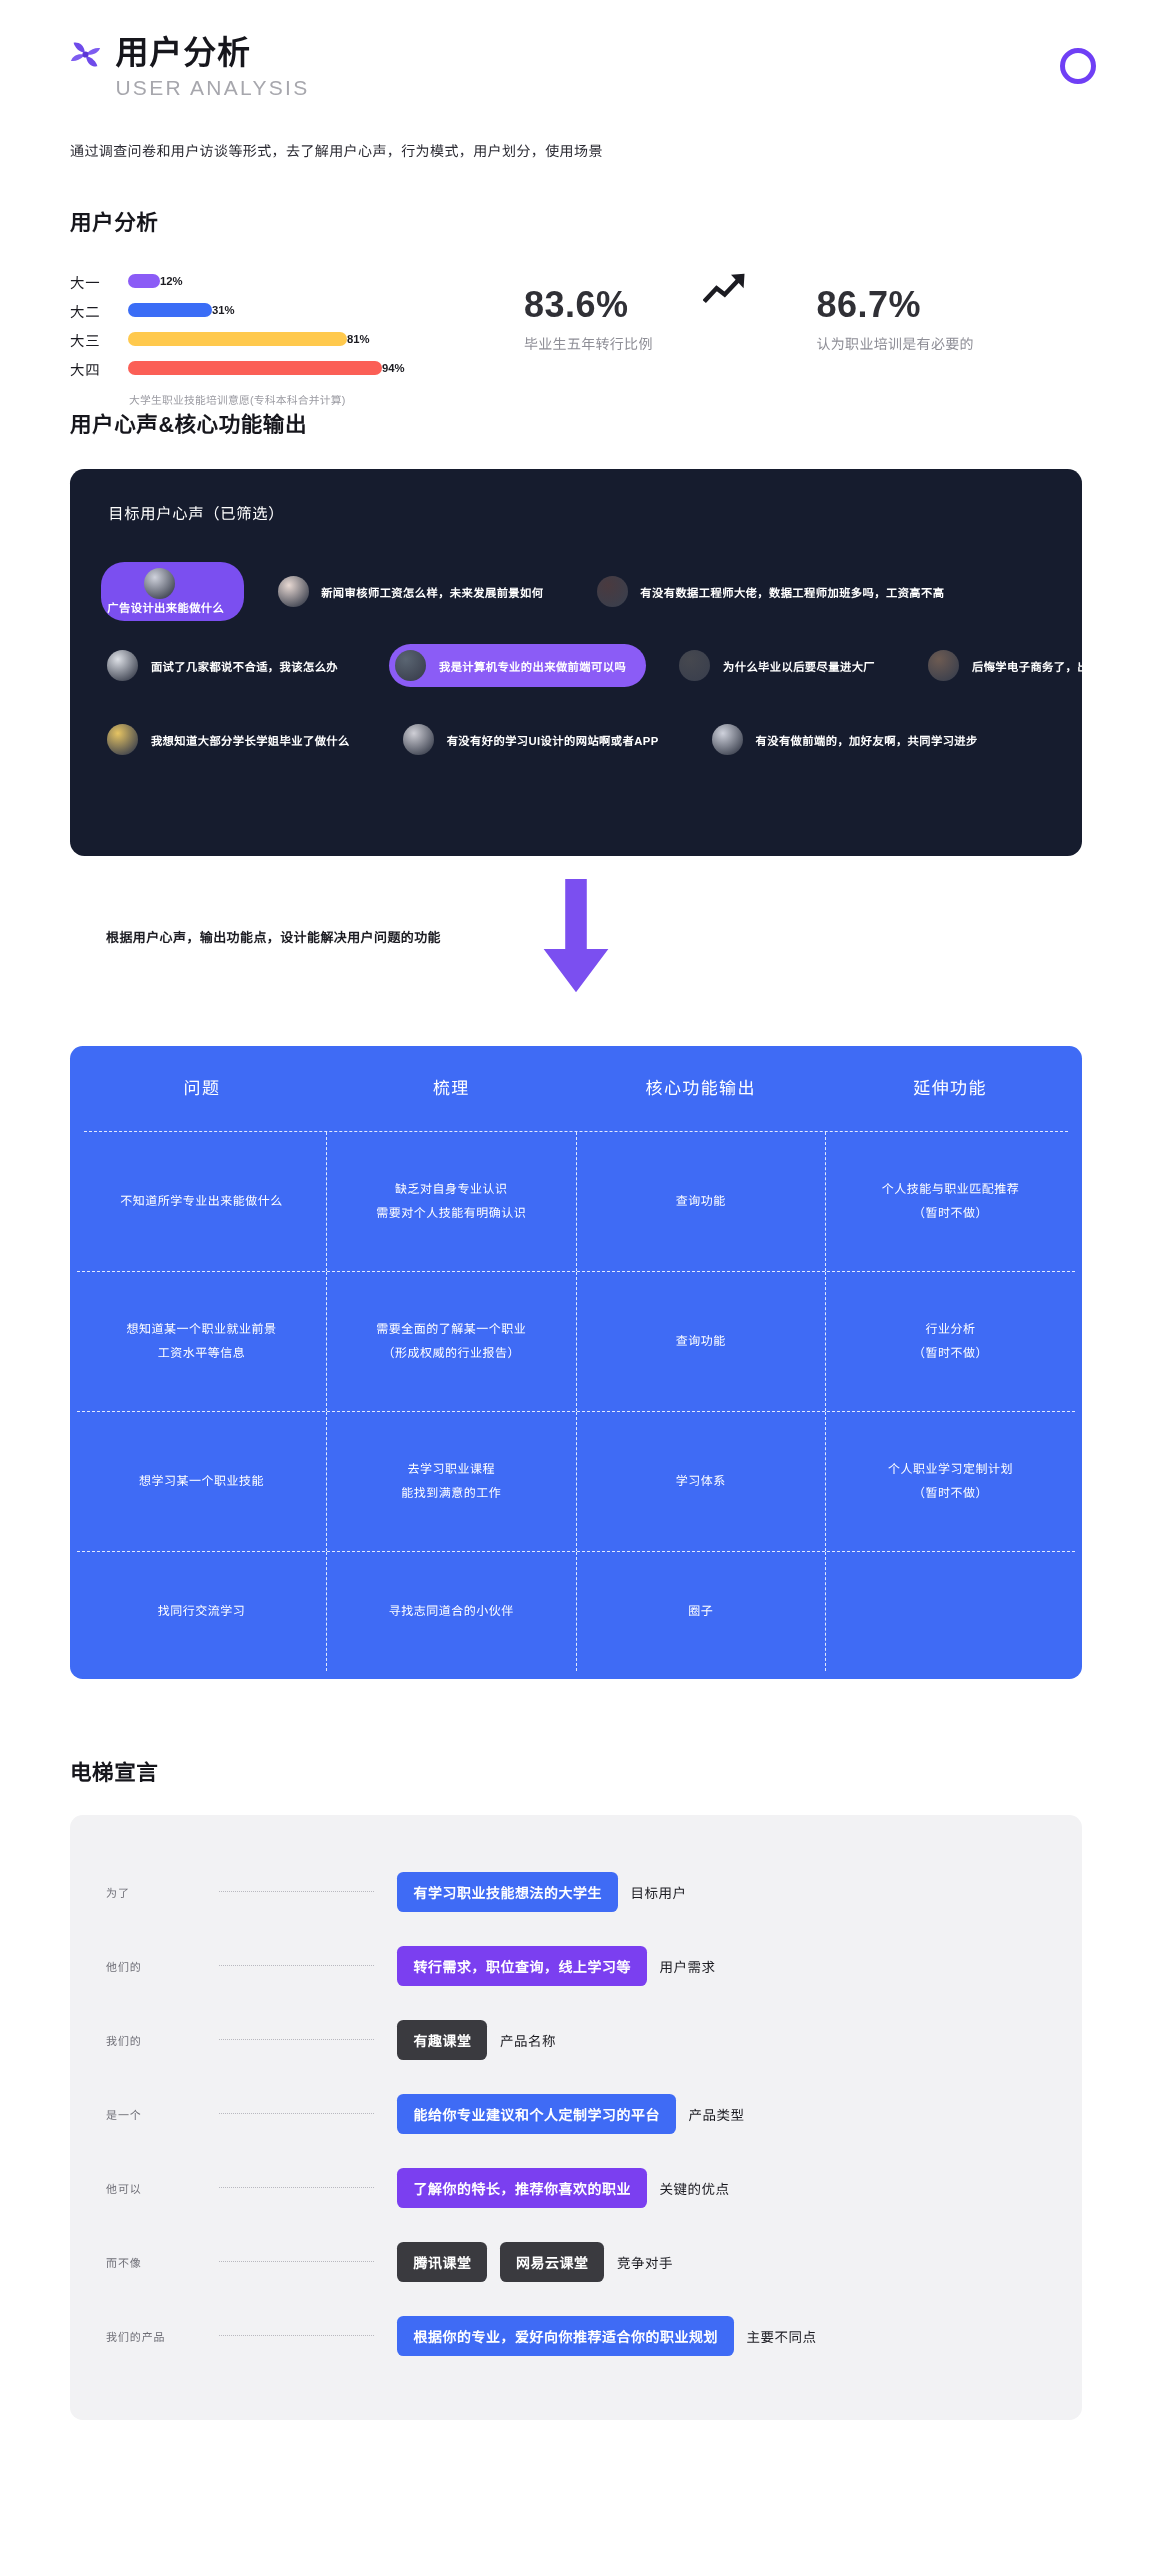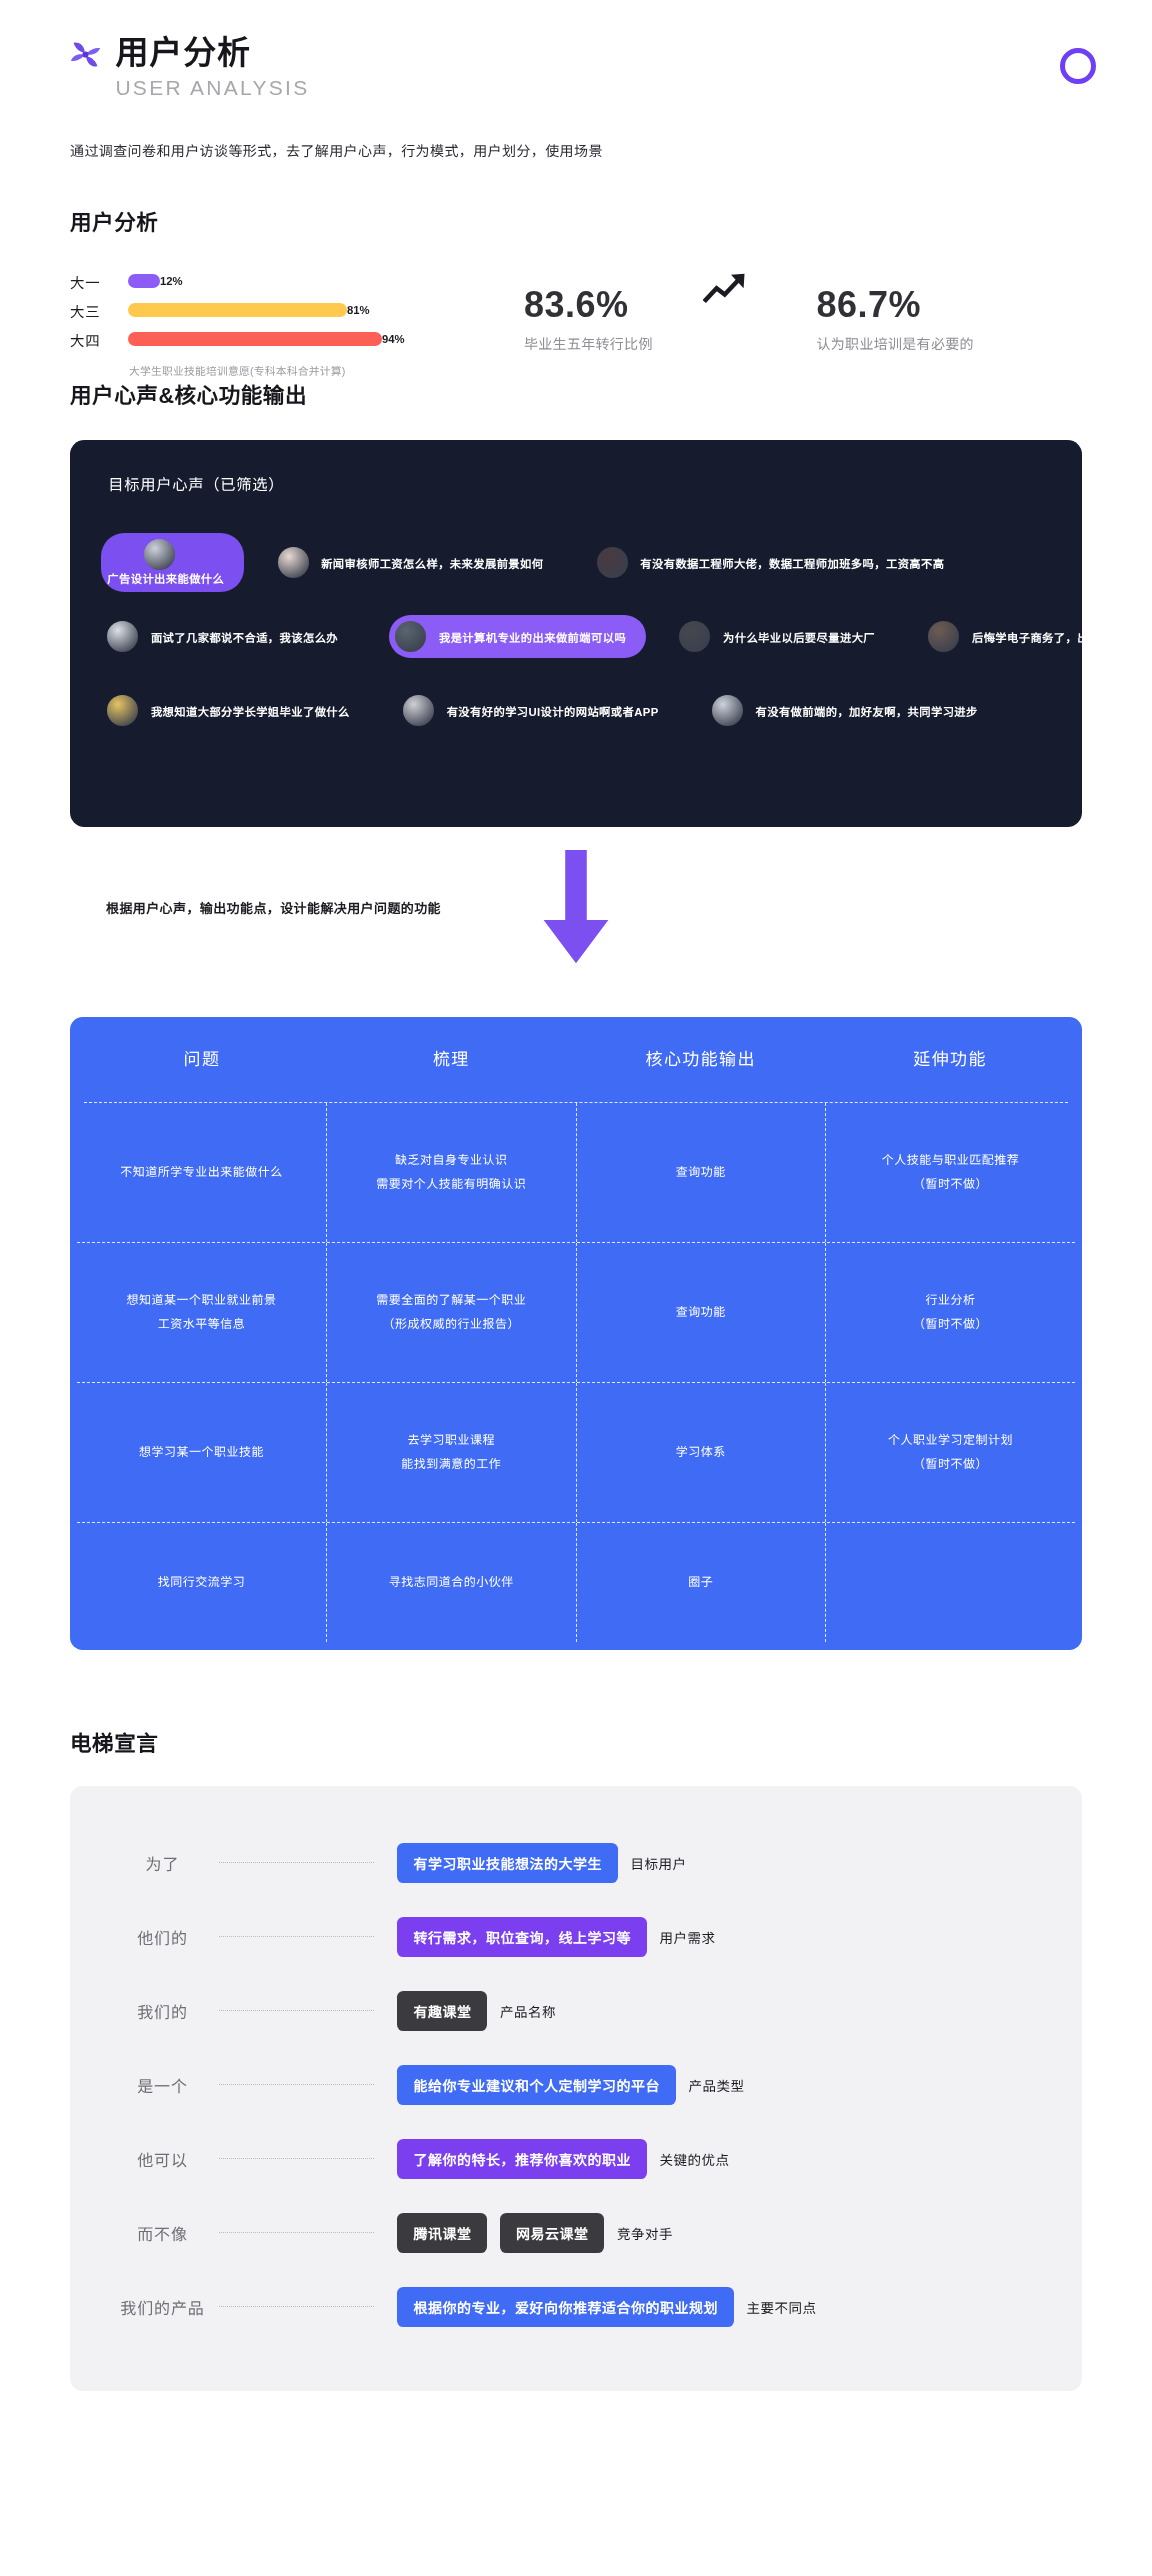--- a/index.html
+++ b/index.html
@@ -264,25 +264,24 @@
     border-radius: 12.6px;
     padding: 40px 36px 47px 36px;
   }
   .pitch-row {
     display: flex;
     align-items: center;
     height: 74px;
   }
   .pitch-key {
     width: 113px;
-    font-size: 16px;
+    font-size: 11px;
     color: #6f6f77;
     letter-spacing: 0.9px;
     flex: none;
-    text-align: center;
   }
   .pitch-dots {
     width: 155px;
     flex: none;
     height: 0;
     border-top: 1.8px dotted #b9b9c0;
     margin-right: 23.4px;
   }
   .pitch-values {
     display: flex;
@@ -347,20 +346,27 @@
       <div class="chart">
         <div id="bar-rows">
             <div class="bar-row">
               <div class="bar-label">大一</div>
               <div class="bar-track">
                 <div class="bar-fill" style="width: 32px; background: rgb(139, 92, 246);"></div>
                 <div class="bar-value">12%</div>
               </div>
             </div>
             <div class="bar-row">
+              <div class="bar-label">大二</div>
+              <div class="bar-track">
+                <div class="bar-fill" style="width: 84px; background: rgb(59, 109, 246);"></div>
+                <div class="bar-value">31%</div>
+              </div>
+            </div>
+            <div class="bar-row">
               <div class="bar-label">大三</div>
               <div class="bar-track">
                 <div class="bar-fill" style="width: 219px; background: rgb(255, 201, 77);"></div>
                 <div class="bar-value">81%</div>
               </div>
             </div>
             <div class="bar-row">
               <div class="bar-label">大四</div>
               <div class="bar-track">
                 <div class="bar-fill" style="width: 254px; background: rgb(251, 95, 86);"></div>

